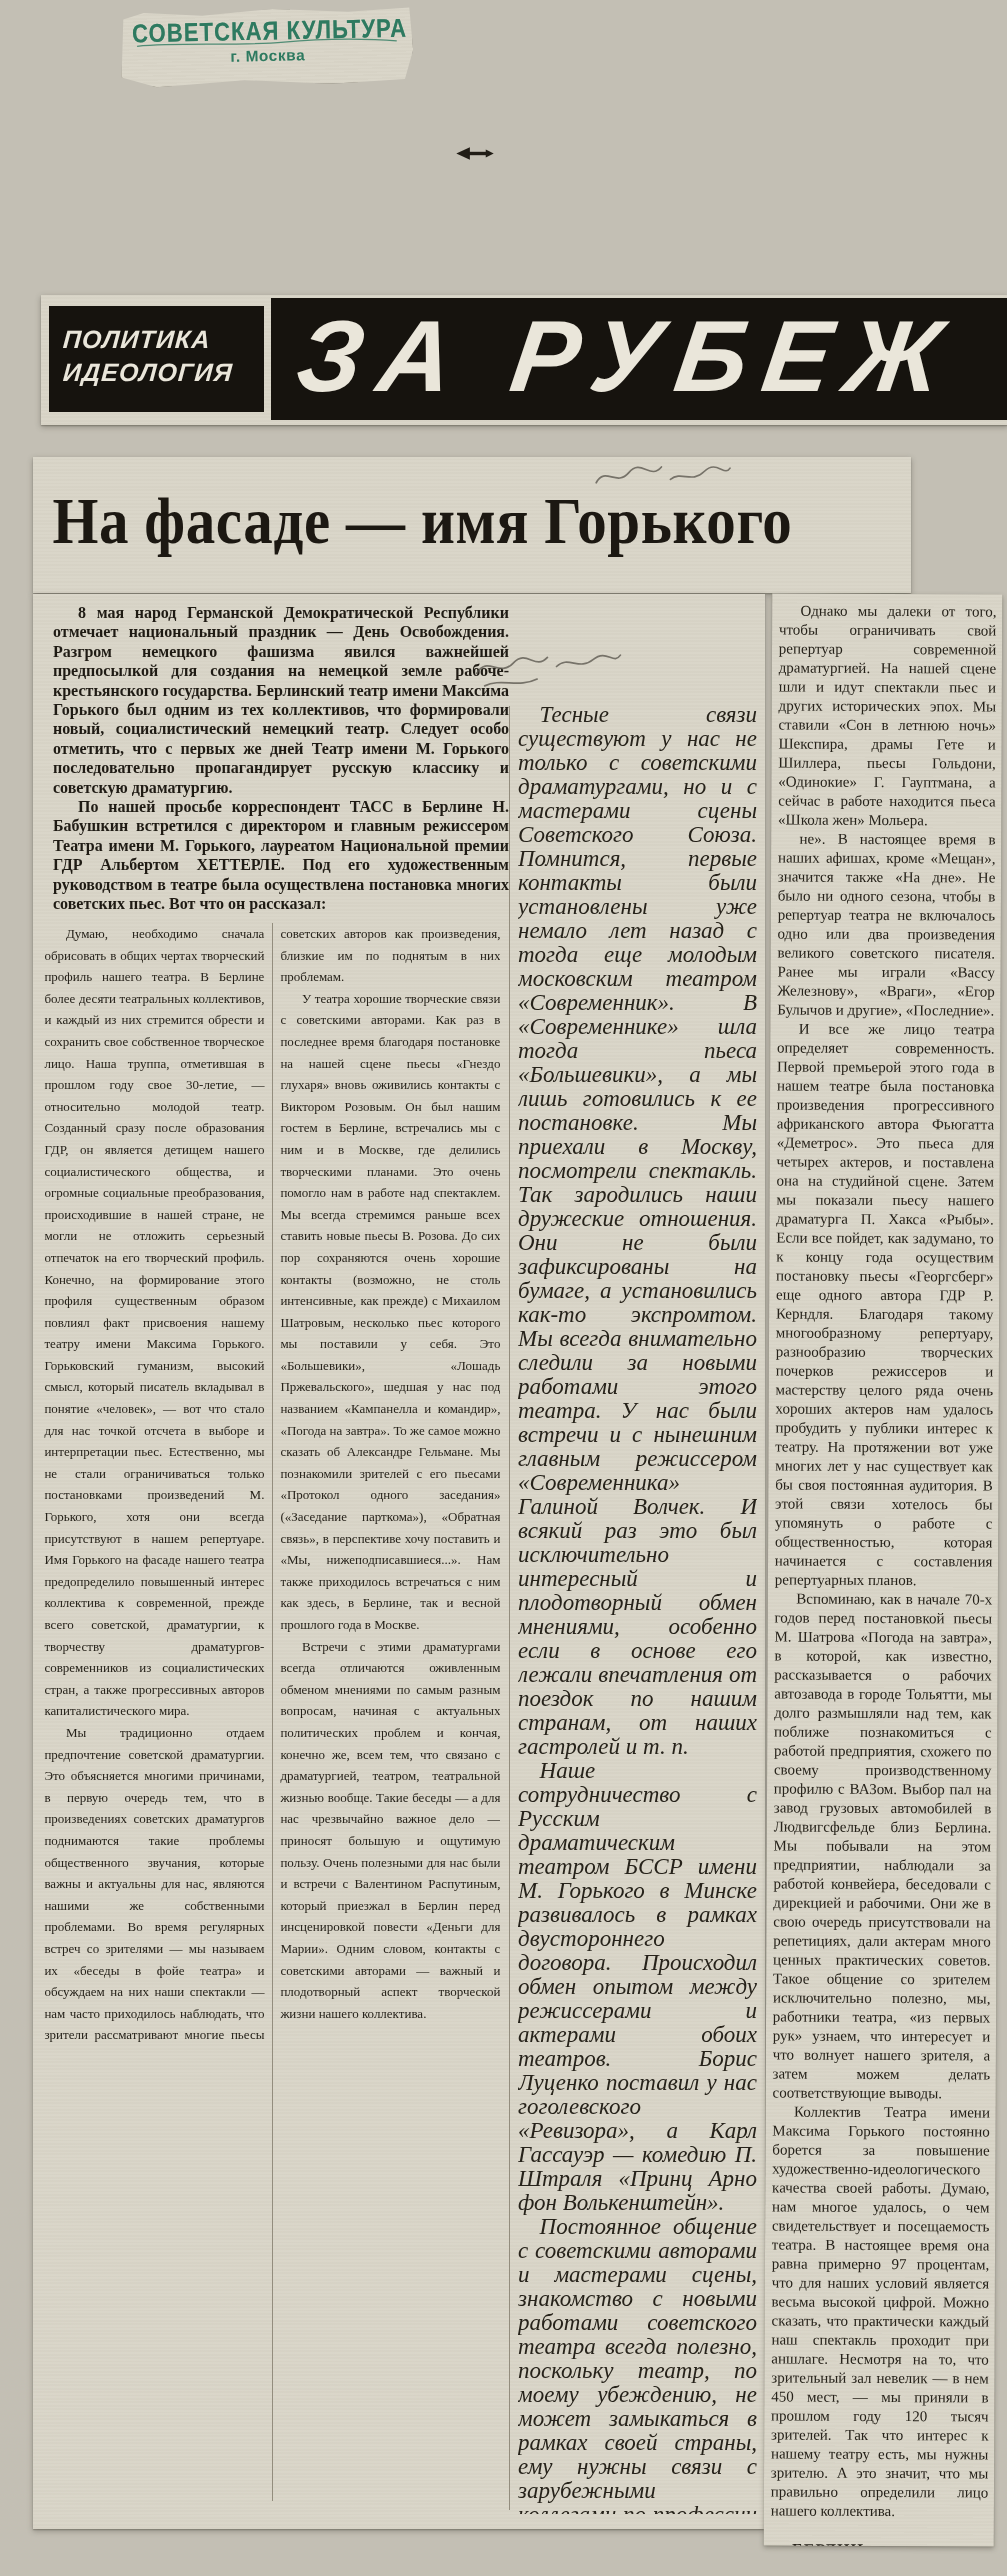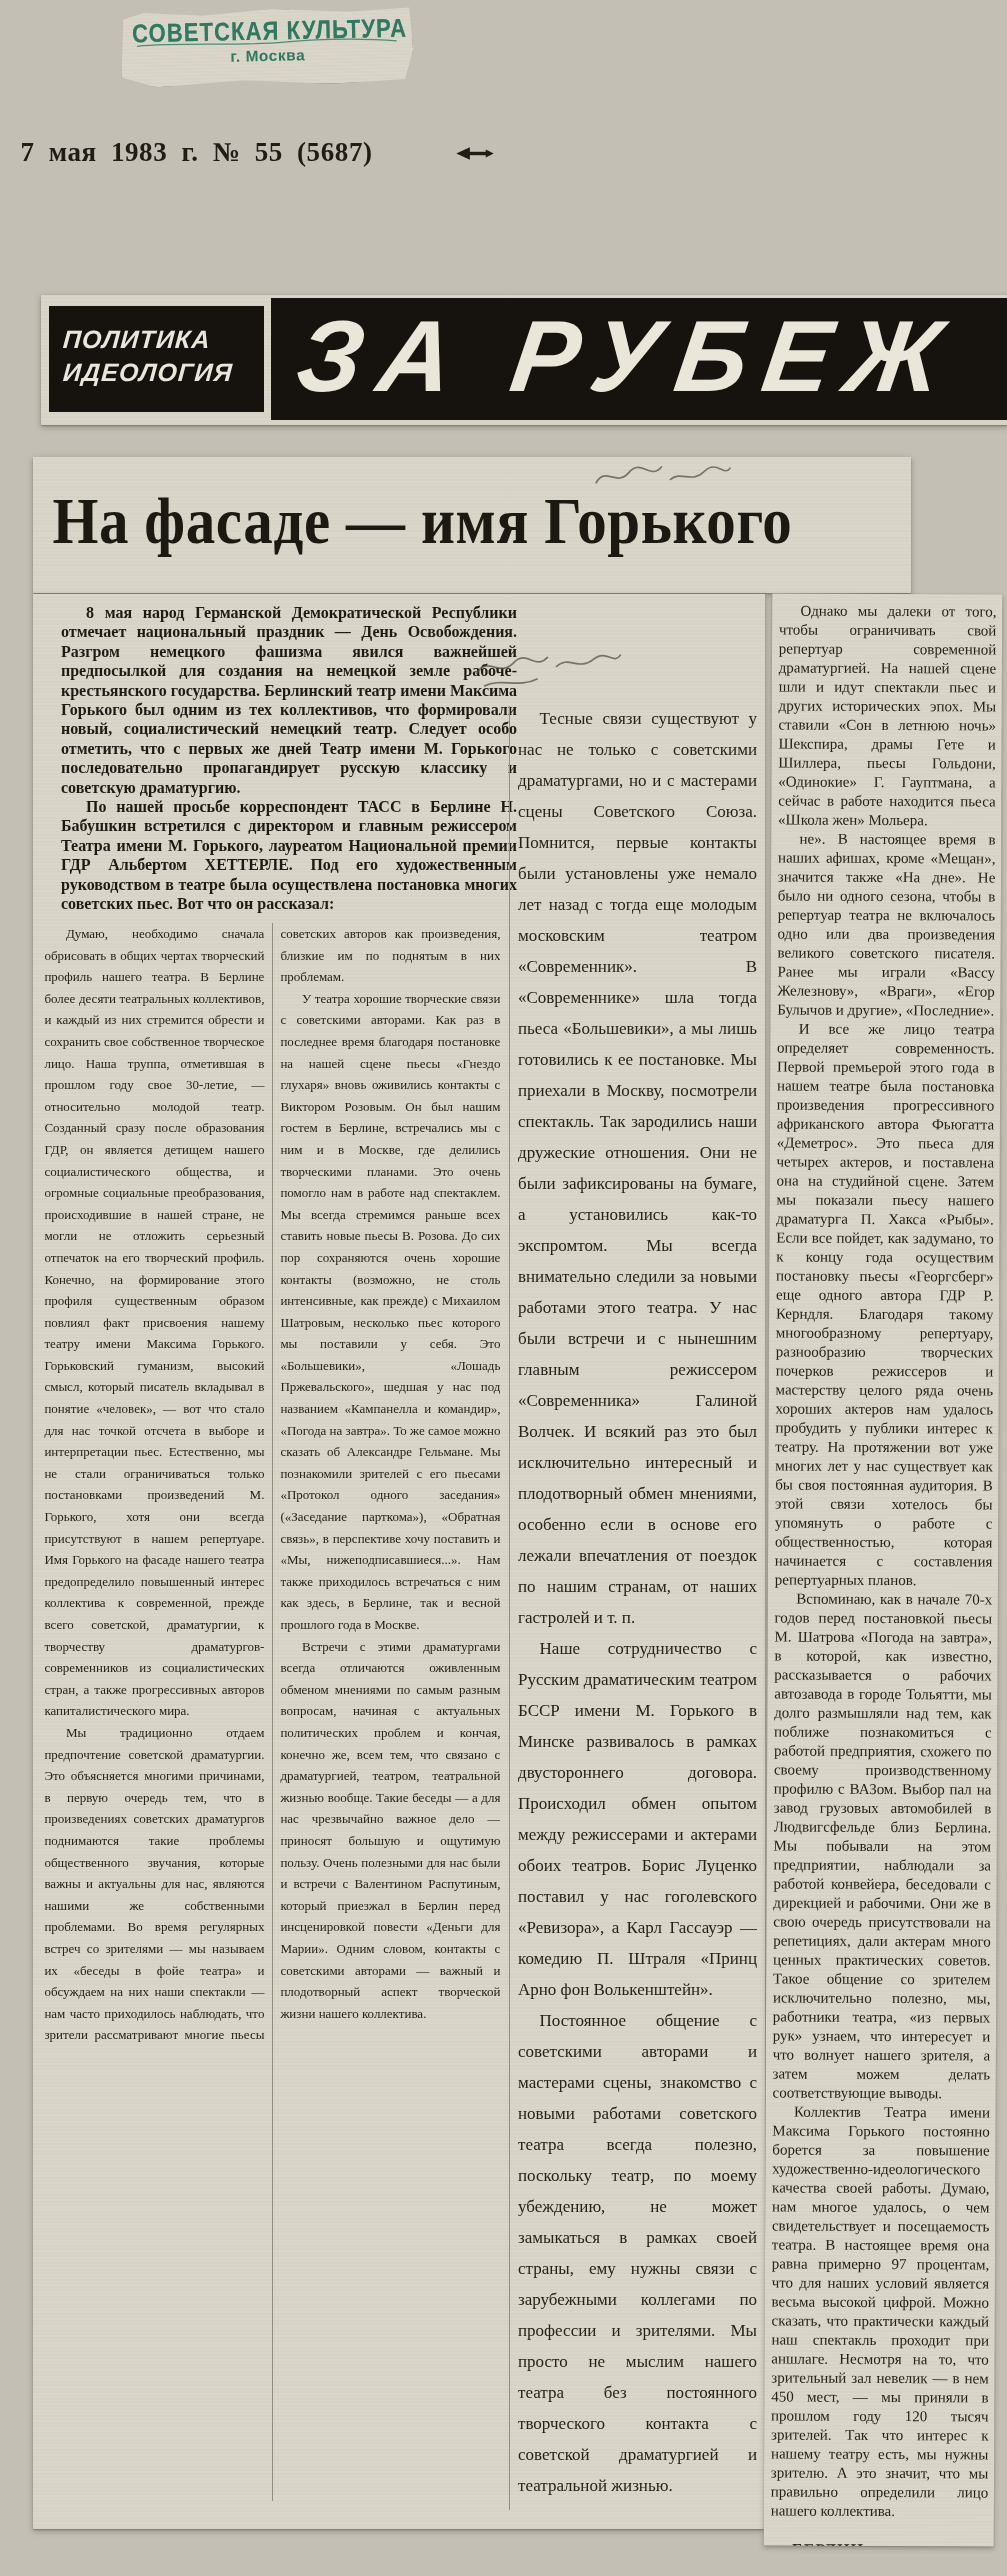--- a/index.html
+++ b/index.html
@@ -78,36 +78,36 @@
   .headline {
     font-size:59px; font-weight:bold; letter-spacing:0.6px;
     transform:scaleY(1.1); transform-origin:top left;
     padding:24px 0 0 19.4px; color:#1c1812; white-space:nowrap;
   }
   .hand-mark { position:absolute; opacity:.75; }
   .hand-mark-1 { left:558px; top:1.1px; }
 
   
   .piece-main { left:33px; top:594px; width:732px; height:1935px; }
-  .lead { position:absolute; left:28px; top:9px; width:456px; }
+  .lead { position:absolute; left:20px; top:9px; width:456px; }
   .lead p {
     font-weight:bold; font-size:16px; line-height:19.4px;
     text-align:justify; text-indent:25px; color:#1f1b14;
   }
   .cols12 {
     position:absolute; left:11.4px; top:329px; width:456px; height:1578px;
     column-count:2; column-gap:16px; column-fill:balance;
     column-rule:0.6px solid #938d7e;
     font-size:13px; line-height:21.6px; text-align:justify; overflow:hidden;
   }
   .cols12 p, .col3 p, .piece-col4 p { text-indent:21.6px; text-align:justify; }
   .rule-mid { position:absolute; left:476px; top:112px; width:0.6px; height:1804px; background:#938d7e; }
   .col3 {
     position:absolute; left:485px; top:109px; width:239px; height:1811px;
-    font-size:17px; line-height:31px; overflow:hidden;
+    font-size:23px; line-height:24px; overflow:hidden;font-style:italic;
   }
   .hand-mark-2 { left:438px; top:44px; }
 
   
   .piece-col4 {
     left:768px; top:594px; width:230px; height:1952px;
     transform:rotate(.25deg);
     padding:8px 5.7px 0 6.8px;
     font-size:15px; line-height:19px; overflow:hidden;
   }
@@ -121,21 +121,20 @@
 
 <div class="piece piece-stamp">
   <div class="stamp-title">СОВЕТСКАЯ КУЛЬТУРА</div>
   <svg class="stamp-flourish" width="262" height="8" viewBox="0 0 460 14">
     <path d="M2 8 C 80 2, 180 12, 260 6 S 420 4, 458 8" stroke="#2e7a60" stroke-width="2.2" fill="none" opacity=".8"></path>
   </svg>
   <div class="stamp-city">г. Москва</div>
 </div>
 
 <div class="piece piece-date">
-  <div class="dateline">7 мая 1983 г.  № 55 (5687)</div>
   <svg class="arrow-mark" width="40" height="17" viewBox="0 0 70 30">
     <path d="M2 15 L26 4 L26 26 Z" fill="#211d16"></path>
     <rect x="24" y="12" width="34" height="6" fill="#211d16"></rect>
     <path d="M68 15 L54 8 L54 22 Z" fill="#211d16"></path>
   </svg>
 </div>
 
 <div class="piece piece-banner-row">
   <div class="rubric-box">
     <div class="rubric-line">ПОЛИТИКА</div>

